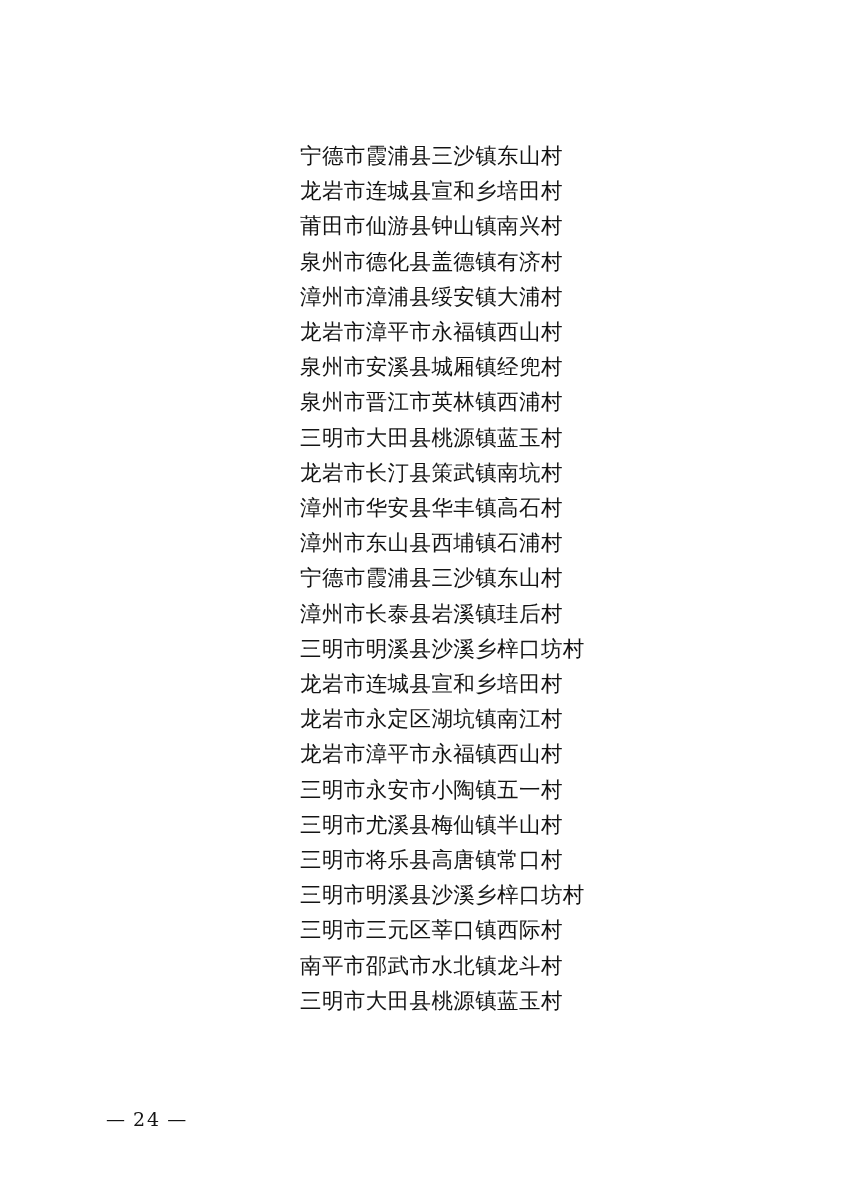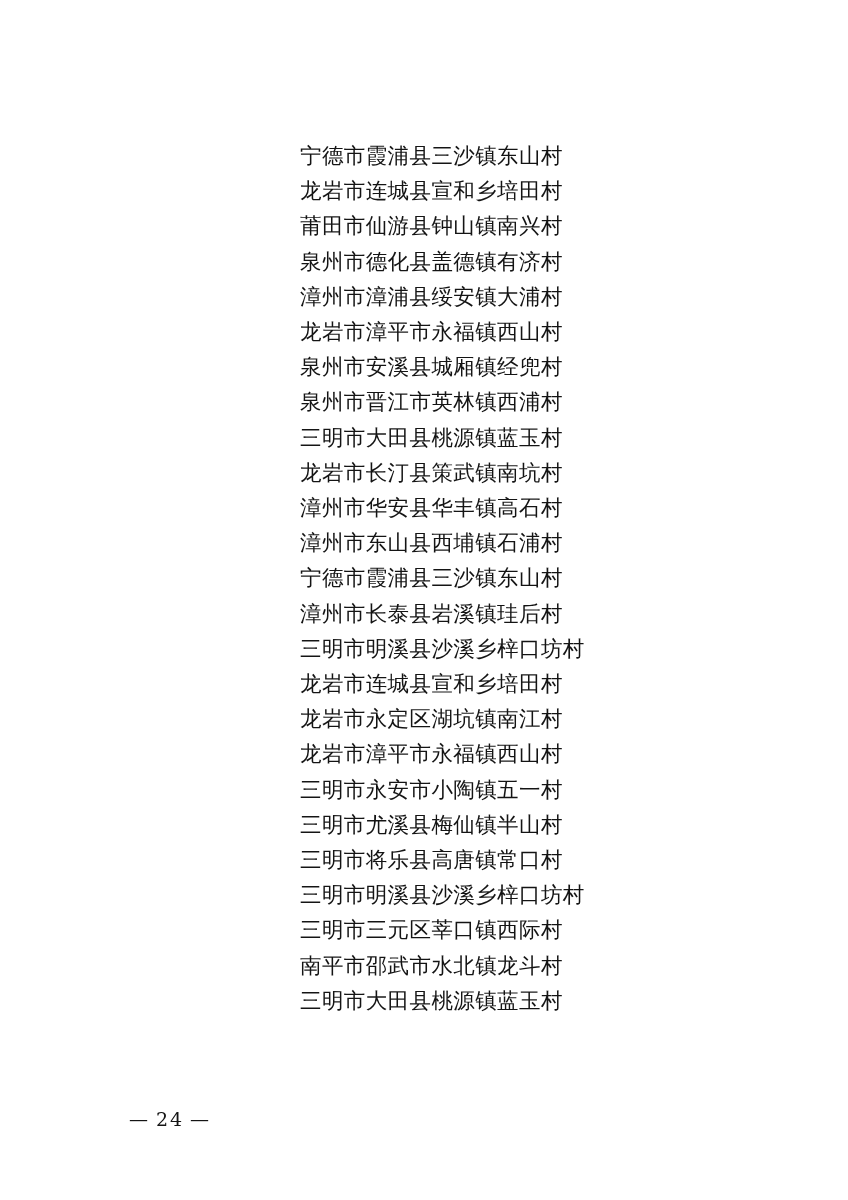--- a/index.html
+++ b/index.html
@@ -39,21 +39,20 @@
     line-height: 35.2px;
     letter-spacing: 0.4px;
     white-space: nowrap;
     color: #141414;
   }
   .page-number {
     position: absolute;
     left: 100px;
     top: 1108px;
     width: 140px;
-    text-align: center;
     font-size: 19px;
     letter-spacing: 2px;
     color: #141414;
     white-space: nowrap;
   }
   .page-number .dash {
     display: inline-block;
     padding: 0 6px;
   }
 </style>

